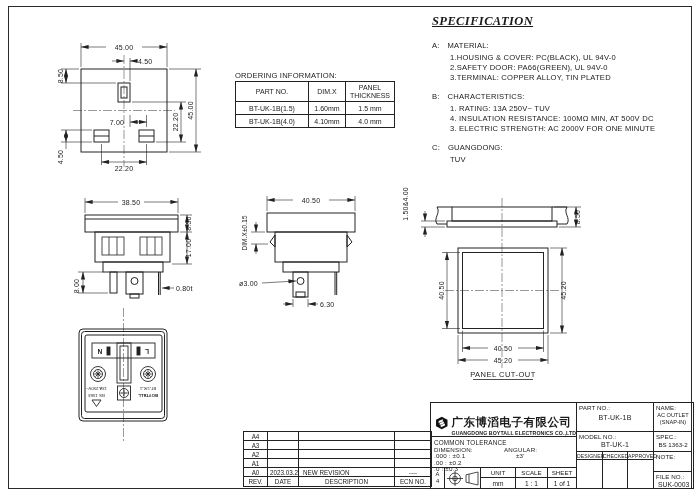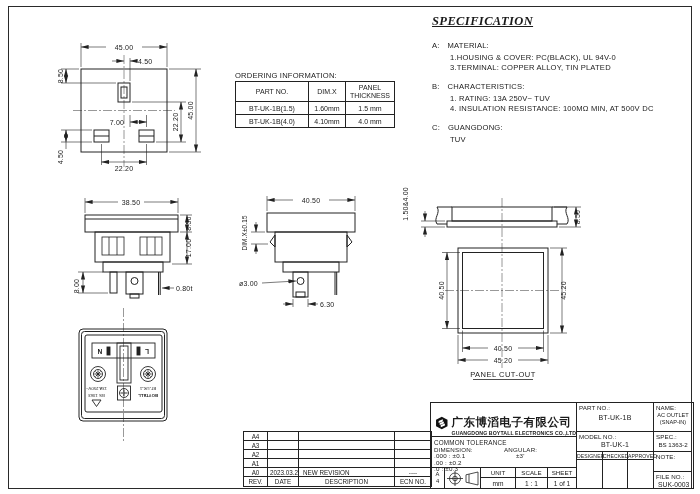--- a/index.html
+++ b/index.html
@@ -286,29 +286,31 @@
 </svg>
 
 <div class="spec">
   <div class="spec-title">SPECIFICATION</div>
   <div class="sec">
     <div class="sec-head">
         <span>A:</span>
         <span>MATERIAL:</span>
       </div>
     <div class="sec-item">1.HOUSING &amp; COVER: PC(BLACK), UL 94V-0</div>
+    <div class="sec-item">2.SAFETY DOOR: PA66(GREEN), UL 94V-0</div>
     <div class="sec-item">3.TERMINAL: COPPER ALLOY, TIN PLATED</div>
   </div>
   <div class="sec">
     <div class="sec-head">
         <span>B:</span>
         <span>CHARACTERISTICS:</span>
       </div>
     <div class="sec-item">1. RATING: 13A 250V~ TUV</div>
     <div class="sec-item">4. INSULATION RESISTANCE: 100MΩ MIN, AT 500V DC</div>
+    <div class="sec-item">3. ELECTRIC STRENGTH: AC 2000V FOR ONE MINUTE</div>
   </div>
   <div class="sec">
     <div class="sec-head">
         <span>C:</span>
         <span>GUANGDONG:</span>
       </div>
     <div class="sec-item">TUV</div>
   </div>
 </div>
 

